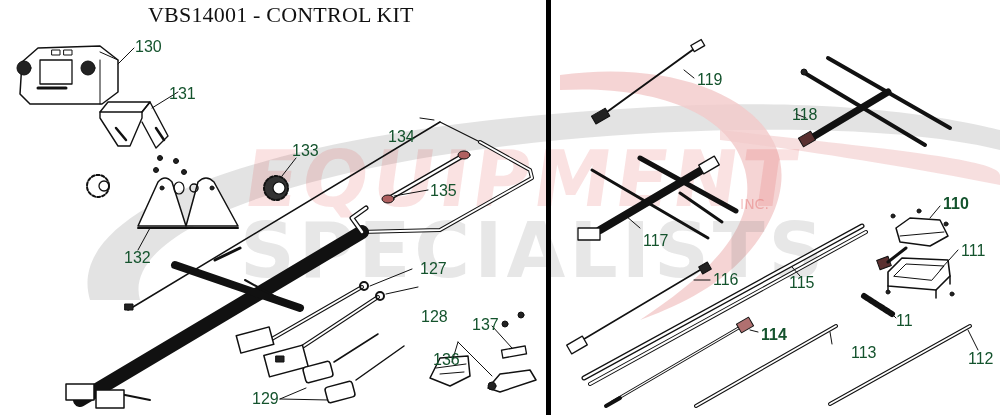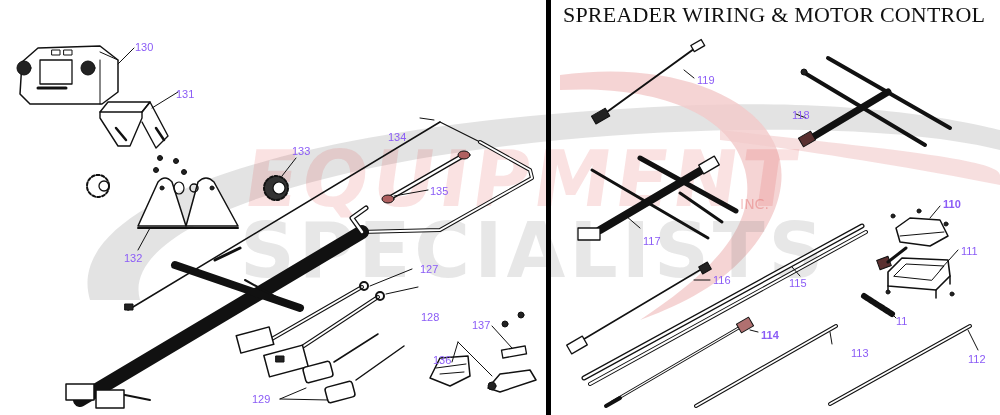--- a/index.html
+++ b/index.html
@@ -2,42 +2,42 @@
 <html><head>
 <meta charset="utf-8">
 <style>
   html, body { margin: 0; padding: 0; background: #ffffff; }
   body { width: 1000px; height: 415px; position: relative; overflow: hidden; font-family: "Liberation Sans", sans-serif; }
   .canvas { position: absolute; left: 0; top: 0; width: 1000px; height: 415px; }
   .title { position: absolute; top: 2px; font-family: "Liberation Serif", serif; font-size: 22px; color: #111; white-space: nowrap; letter-spacing: 0.2px; }
   .title-left { left: 148px; }
   .title-right { left: 563px; }
   .divider { position: absolute; left: 546px; top: 0; width: 5px; height: 415px; background: #000; }
-  .callout { position: absolute; font-family: "Liberation Sans", sans-serif; font-size: 11px; color: #8b5cf6; white-space: nowrap; line-height: 14px; }
+  .callout { position: absolute; font-family: "Liberation Sans", sans-serif; font-size: 16px; color: #14532d; white-space: nowrap; line-height: 14px; }
   .wm { position: absolute; font-family: "DejaVu Sans", sans-serif; font-weight: bold; white-space: nowrap; letter-spacing: 4px; pointer-events: none; }
   .wm-top { left: 245px; top: 134px; font-size: 78px; color: rgba(220, 60, 60, 0.15); transform: skewX(-8deg); }
   .wm-bottom { left: 240px; top: 206px; font-size: 76px; color: rgba(120, 120, 120, 0.18); }
   .wm-inc { left: 740px; top: 196px; font-size: 14px; color: rgba(220,60,60,0.3); letter-spacing: 0; font-weight: normal; }
   svg { position: absolute; left: 0; top: 0; }
 </style>
 </head>
 <body>
 
 <div class="canvas">
 
   <svg width="1000" height="415">
     <path d="M 90 300 C 60 200, 300 120, 700 105 C 860 100, 960 120, 1000 130 L 1000 150 C 900 125, 720 125, 560 140 C 300 165, 120 230, 140 300 Z" fill="#dadada" opacity="0.75"></path>
     <path d="M 560 75 C 700 55, 820 120, 770 220 C 740 280, 680 305, 640 320 C 700 280, 760 230, 745 170 C 730 110, 650 85, 560 90 Z" fill="#f3c9c9" opacity="0.8"></path>
     <path d="M 720 130 C 900 150, 1000 160, 1000 175 L 1000 185 C 900 165, 800 150, 720 140 Z" fill="#f1caca" opacity="0.6"></path>
   </svg>
   <div class="wm wm-top">EQUIPMENT</div>
   <div class="wm wm-bottom">SPECIALISTS</div>
   <div class="wm wm-inc">INC.</div>
 
-  <div class="title title-right">SPREADER WIRING &amp; MOTOR CONTROL</div>
+  <div class="title title-left">VBS14001 - CONTROL KIT</div>
   <div class="divider"></div>
 
   <svg width="1000" height="415" fill="none" stroke="#111" stroke-linecap="round" stroke-linejoin="round">
 
     <g>
       <path d="M 22 62 L 38 48 L 100 46 L 118 60 L 118 92 L 102 104 L 30 104 L 20 94 Z" stroke-width="1.5" fill="#fff"></path>
       <rect x="40" y="60" width="32" height="24" stroke-width="1.3"></rect>
       <rect x="52" y="50" width="8" height="5" stroke-width="1"></rect>
       <rect x="64" y="50" width="8" height="5" stroke-width="1"></rect>
       <circle cx="24" cy="68" r="7" fill="#222"></circle>
@@ -226,21 +226,21 @@
     </g>
     <path d="M 940 270 L 958 250" stroke-width="1"></path>
 
     <g>
       <path d="M 864 296 L 892 314" stroke-width="6" stroke-dasharray="4 2"></path>
     </g>
     <path d="M 892 314 L 896 318" stroke-width="1"></path>
   </svg>
 
   <div class="callout" style="left:135px; top:40px;">130</div>
-  <div class="callout" style="left:176px; top:87px;">131</div>
+  <div class="callout" style="left:169px; top:87px;">131</div>
   <div class="callout" style="left:124px; top:251px;">132</div>
   <div class="callout" style="left:292px; top:144px;">133</div>
   <div class="callout" style="left:388px; top:111px;margin-top:19px;">134</div>
   <div class="callout" style="left:430px; top:184px;">135</div>
   <div class="callout" style="left:420px; top:262px;">127</div>
   <div class="callout" style="left:421px; top:280px;margin-top:30px;">128</div>
   <div class="callout" style="left:252px; top:392px;">129</div>
   <div class="callout" style="left:433px; top:333px;margin-top:20px;">136</div>
   <div class="callout" style="left:472px; top:318px;">137</div>
 

